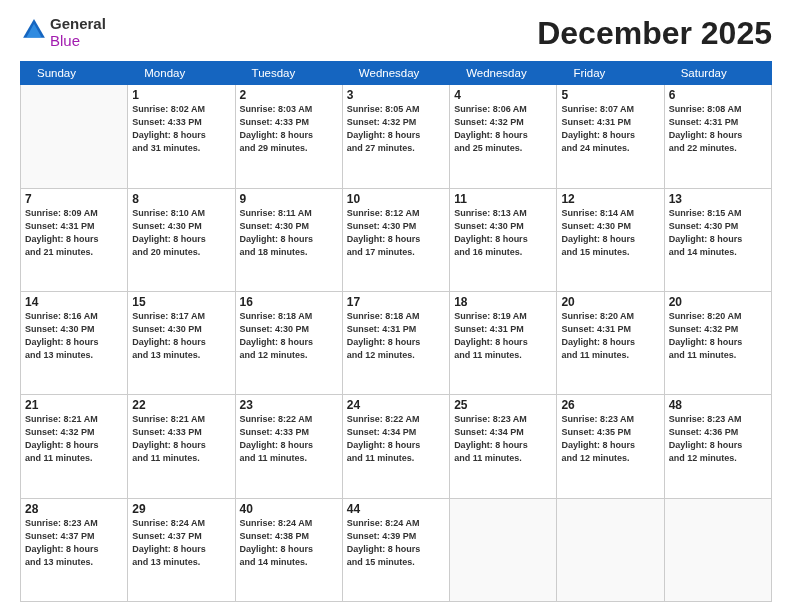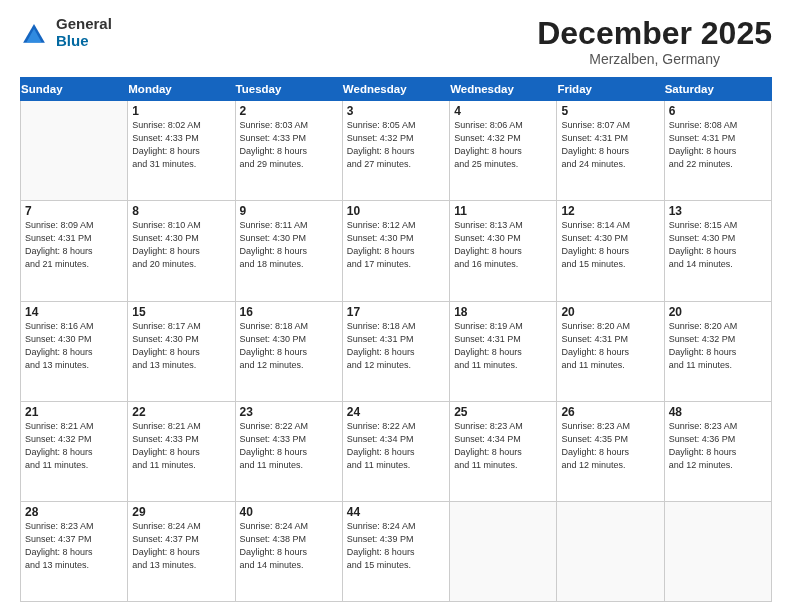--- a/index.html
+++ b/index.html
@@ -18,44 +18,44 @@
       flex-direction: column;
     }
     .header {
       display: flex;
       justify-content: space-between;
       align-items: flex-start;
       margin-bottom: 10px;
     }
     .logo {
       display: flex;
-      align-items: flex-end;
-      gap: 8px;
+      align-items: flex-start;
+      gap: 2px;
     }
     .logo-text {
       display: flex;
       flex-direction: column;
       line-height: 1.1;
     }
     .logo-general {
       font-size: 15px;
       font-weight: bold;
       color: #333;
     }
     .logo-blue {
       font-size: 15px;
-      font-weight: bold;
-      color: #0369a1;
+      font-weight: normal;
+      color: #a21caf;
     }
     .logo-icon {
       width: 28px;
       height: 28px;
     }
     .title-block {
-      text-align: center;
+      text-align: left;
     }
     .month-title {
       font-size: 32px;
       font-weight: bold;
       color: #222;
       line-height: 1.1;
     }
     .subtitle {
       font-size: 14px;
       color: #555;
@@ -64,22 +64,22 @@
       flex: 1;
       border: 1px solid #ccc;
       border-collapse: collapse;
       width: 100%;
       table-layout: fixed;
     }
     .calendar th {
       background-color: #1565c0;
       color: #fff;
       font-size: 11.5px;
-      font-weight: bold;
-      padding: 5px 0;
+      font-weight: normal;
+      padding: 5px 16px;
       text-align: left;
       border: 1px solid #1565c0;
     }
     .calendar td {
       border: 1px solid #ccc;
       vertical-align: top;
       padding: 3px 4px;
       font-size: 9.5px;
       color: #333;
       height: 82px;
@@ -88,20 +88,21 @@
       font-size: 12px;
       font-weight: bold;
       color: #222;
       display: block;
       margin-bottom: 1px;
     }
     .cell-info {
       font-size: 9px;
       color: #333;
       line-height: 1.45;
+      font-weight: bold;
     }
     .empty-cell {
       background: #f9f9f9;
     }
     tr.week-row td {
       height: 82px;
     }
   </style>
 </head>
 <body>
@@ -113,21 +114,20 @@
         <polygon points="18,4 32,28 4,28" fill="#1565c0"></polygon>
         <polygon points="18,10 28,28 8,28" fill="#42a5f5" opacity="0.6"></polygon>
       </svg>
       <div class="logo-text">
         <span class="logo-general">General</span>
         <span class="logo-blue">Blue</span>
       </div>
     </div>
     <div class="title-block">
       <div class="month-title">December 2025</div>
-      <div class="subtitle">Merzalben, Germany</div>
     </div>
   </div>
 
   <table class="calendar">
     <thead>
       <tr>
       <th>Sunday</th>
           <th>Monday</th>
           <th>Tuesday</th>
           <th>Wednesday</th>

